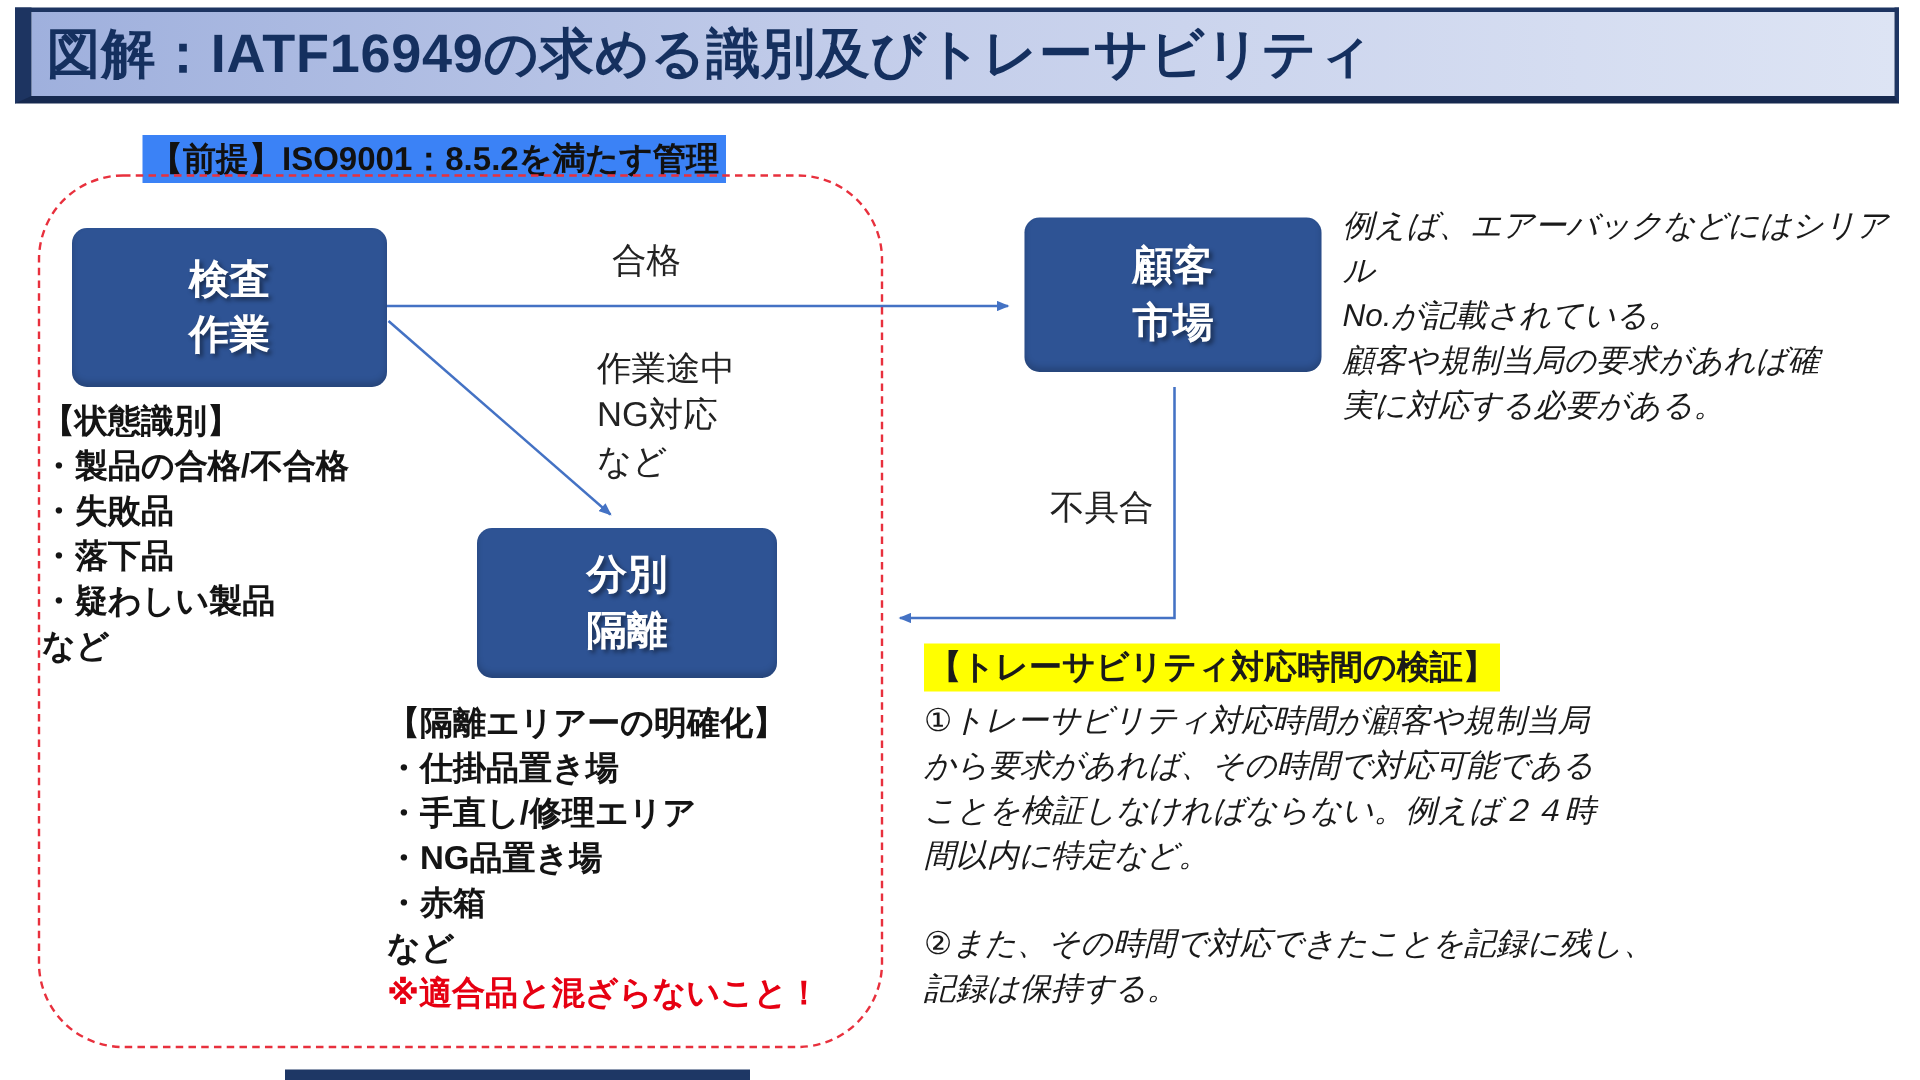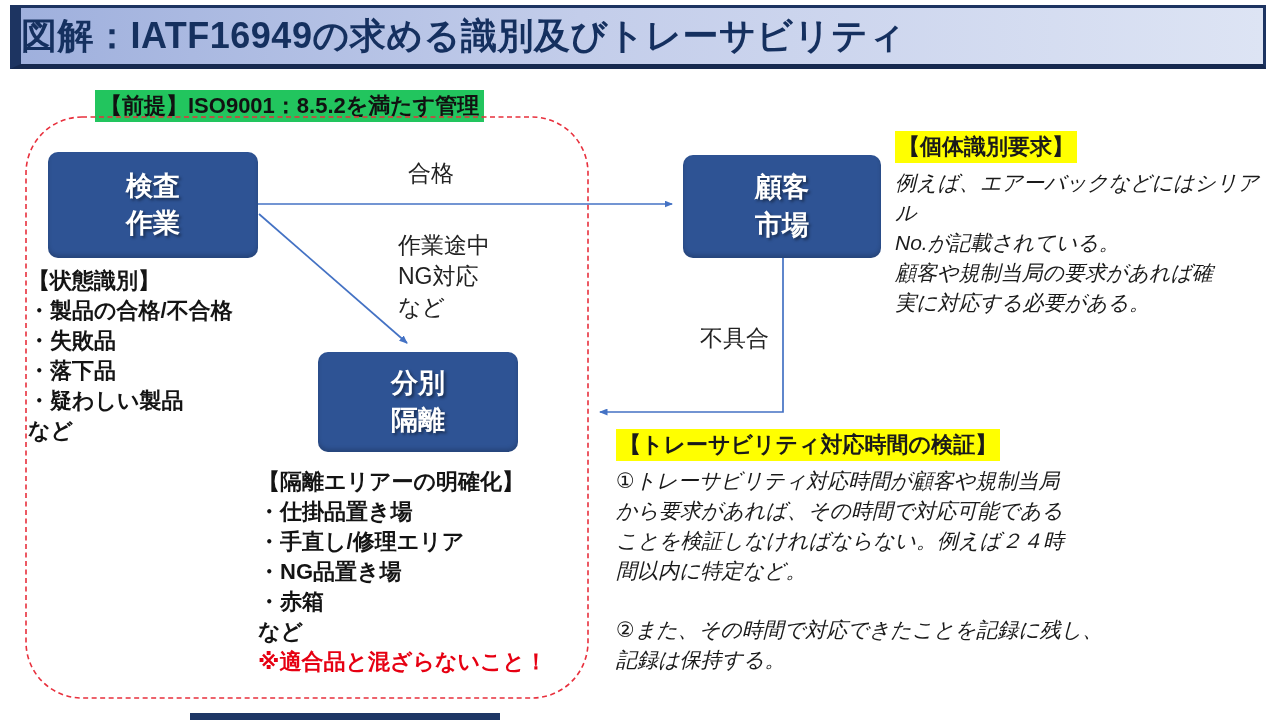--- a/index.html
+++ b/index.html
@@ -4,43 +4,43 @@
 <style>
   html,body{margin:0;padding:0;}
   body{font-family:"Liberation Sans","DejaVu Sans",sans-serif;background:#fff;}
   .stage{position:relative;width:1280px;height:720px;background:#ffffff;overflow:hidden;}
 
   
   .title-bar{
     position:absolute;left:10px;top:5px;width:1256px;height:64px;box-sizing:border-box;
     background:linear-gradient(90deg,#9fb0dd 0%,#c3cdea 45%,#dde4f4 100%);
     border:3px solid #1d3461;border-left:11px solid #1d3461;border-bottom:5px solid #16294f;
-    display:flex;align-items:center;padding-left:0;
+    display:flex;align-items:center;padding-left:10px;
   }
   .title-text{font-size:36px;font-weight:bold;color:#15305f;letter-spacing:0.5px;white-space:nowrap;}
 
   
   .premise{
-    position:absolute;left:95px;top:90px;background:#22c55e;color:#111;
+    position:absolute;left:95px;top:90px;background:#3b82f6;color:#111;
     font-size:22px;font-weight:bold;padding:1px 5px;white-space:nowrap;
   }
 
   
   .diagram-svg{position:absolute;left:0;top:0;width:1280px;height:720px;pointer-events:none;}
 
   
   .node{
     position:absolute;background:#2e5394;border-radius:10px;color:#fff;font-weight:bold;
     font-size:27px;line-height:1.38;display:flex;align-items:center;justify-content:center;
     text-align:center;white-space:pre-line;
     text-shadow:2px 2px 3px rgba(0,0,0,.45);
     box-shadow:inset 0 -3px 4px rgba(0,0,0,.18);
   }
   .node-inspection{left:48px;top:152px;width:210px;height:106px;}
-  .node-customer{left:683px;top:155px;width:198px;height:103px;}
+  .node-customer{left:683px;top:145px;width:198px;height:103px;}
   .node-segregation{left:318px;top:352px;width:200px;height:100px;}
 
   
   .edge-label{position:absolute;font-size:23px;color:#222;white-space:pre-line;line-height:31px;}
   .lbl-pass{left:408px;top:158px;}
   .lbl-ng{left:398px;top:230px;}
   .lbl-defect{left:700px;top:323px;}
 
   
   .list-block{position:absolute;font-weight:bold;font-size:22px;line-height:30px;color:#141414;}
@@ -108,21 +108,20 @@
     <div>【隔離エリアーの明確化】</div>
     <div>・仕掛品置き場</div>
     <div>・手直し/修理エリア</div>
     <div>・NG品置き場</div>
     <div>・赤箱</div>
     <div>など</div>
     <div class="warning-line">※適合品と混ざらないこと！</div>
   </div>
 
   <div class="note-block individual-block">
-    <span class="note-heading">【個体識別要求】</span>
     <div class="note-body">例えば、エアーバックなどにはシリアル
 No.が記載されている。
 顧客や規制当局の要求があれば確
 実に対応する必要がある。</div>
   </div>
 
   <div class="note-block traceability-block">
     <span class="note-heading">【トレーサビリティ対応時間の検証】</span>
     <div class="note-body">①トレーサビリティ対応時間が顧客や規制当局
 から要求があれば、その時間で対応可能である

